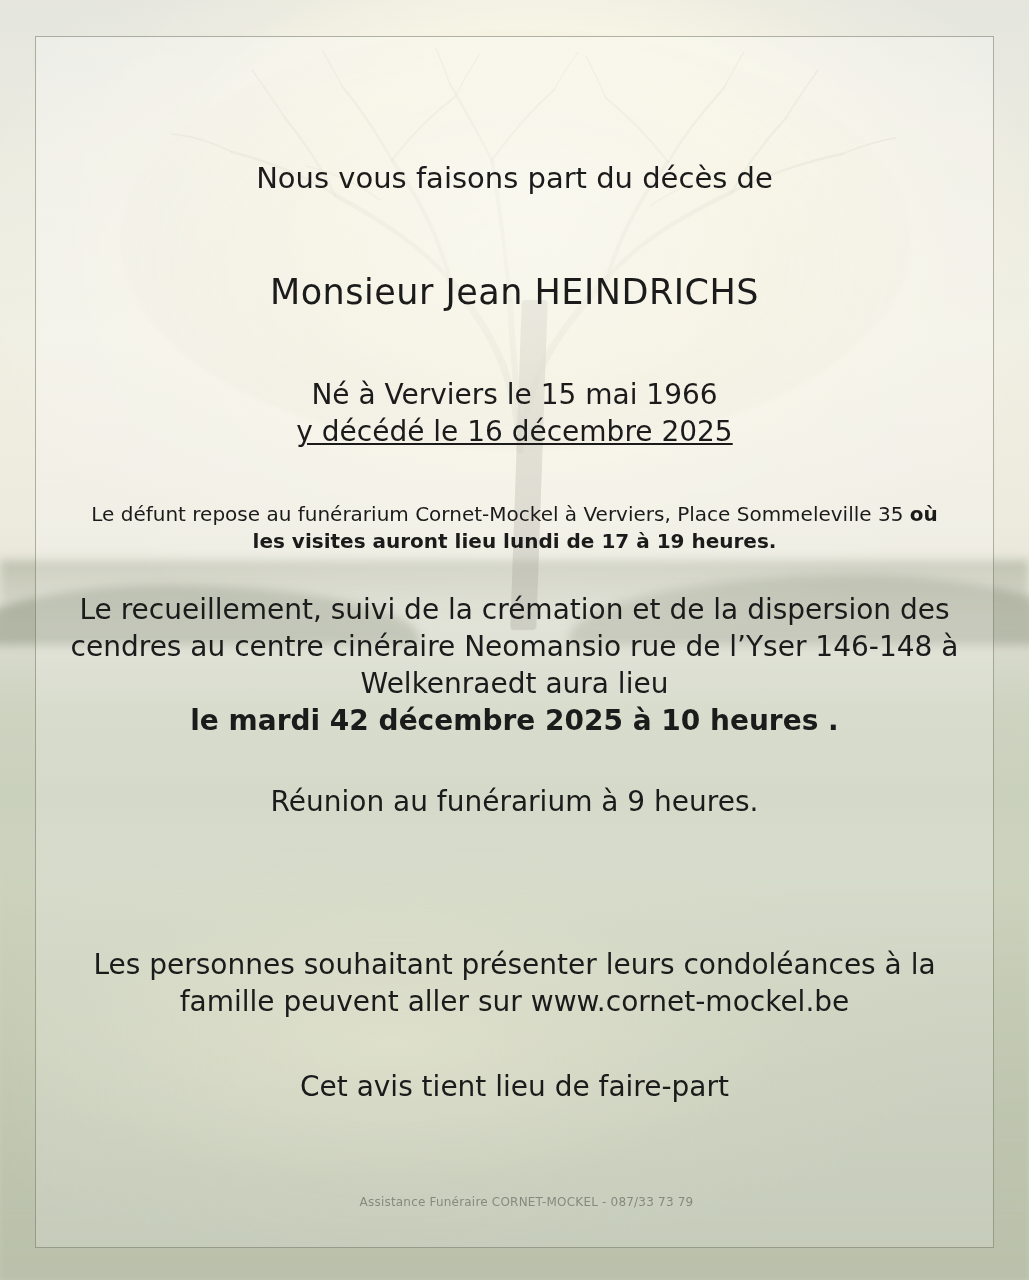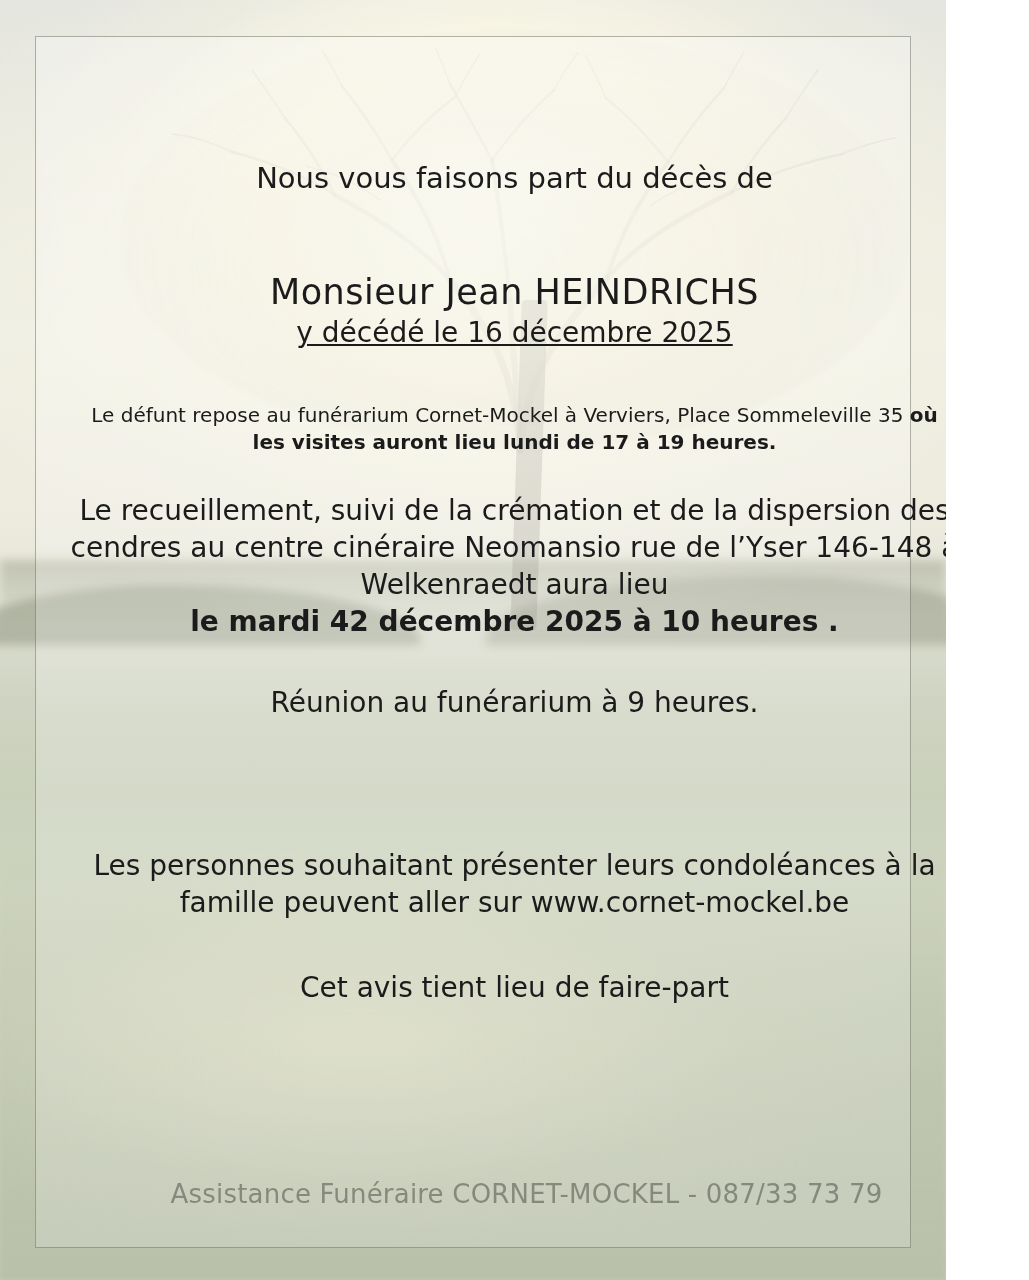--- a/index.html
+++ b/index.html
@@ -10,21 +10,21 @@
   body {
     width: 1029px;
     height: 1280px;
     overflow: hidden;
     font-family: "DejaVu Sans", sans-serif;
   }
 
   
   .card {
     position: relative;
-    width: 946px;
+    width: 1029px;
     height: 1280px;
     overflow: hidden;
     background: #cfd2cb;
   }
   .bg {
     position: absolute;
     inset: 0;
     background:
       
       radial-gradient(ellipse 620px 420px at 52% 16%, rgba(255,252,235,0.98) 0%, rgba(255,248,220,0.75) 35%, rgba(246,240,214,0.25) 62%, rgba(246,240,214,0) 80%),
@@ -189,21 +189,21 @@
     text-align: center;
   }
   .faire-part {
     margin-top: 48px;
     font-size: 28px;
   }
   .footer {
     position: absolute;
     left: 0; right: 0;
     bottom: 38px;
-    font-size: 26px;
+    font-size: 12px;
     color: rgba(70,72,66,0.52);
     letter-spacing: 0.2px;
     padding-left: 24px;
   }
 </style>
 </head>
 <body>
 
 <div class="card">
 
@@ -255,20 +255,21 @@
   <div class="haze"></div>
   <div class="text-wash"></div>
   <div class="frame"></div>
 
   <div class="content">
 
     <p class="line announce">Nous vous faisons part du décès de</p>
 
     <p class="line name">Monsieur Jean HEINDRICHS</p>
 
+    <p class="line birth">Né à Verviers le 15 mai 1966</p>
     <p class="line" style="font-size:28px;text-decoration:underline;">y décédé le 16 décembre 2025</p>
 
     <p class="line repose"><span>Le défunt repose au funérarium Cornet-Mockel à Verviers, Place Sommeleville 35 </span><b>où les visites auront lieu lundi de 17 à 19 heures.</b></p>
 
     <p class="line cremation"><span>Le recueillement, suivi de la crémation et de la dispersion des cendres au centre cinéraire Neomansio rue de l’Yser 146-148 à Welkenraedt aura lieu</span><br><b>le mardi 42 décembre 2025 à 10 heures .</b></p>
 
     <p class="line reunion">Réunion au funérarium à 9 heures.</p>
 
     <p class="line condolences">Les personnes souhaitant présenter leurs condoléances à la famille peuvent aller sur www.cornet-mockel.be</p>
 

